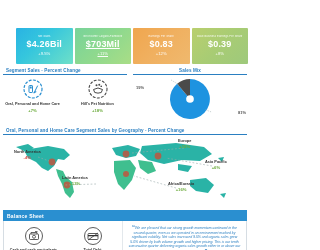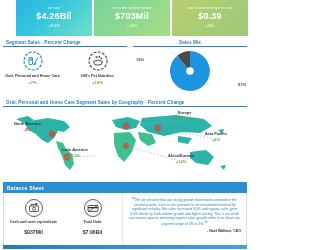--- a/index.html
+++ b/index.html
@@ -11,31 +11,31 @@
   }
   .page{
     position:relative;width:250px;height:250px;
     box-sizing:border-box;
     background:#fff;
   }
 
   
   .kpi-strip{
     display:flex;gap:2px;height:36px;width:250px;
-    padding:0 2px 0 16px;box-sizing:border-box;
+    padding:0 2px 0 16px;box-sizing:border-box;margin-top:28px;
   }
   .kpi{
     flex:1;position:relative;
     display:flex;flex-direction:column;align-items:center;justify-content:center;
     color:#fff;text-align:center;
     border-radius:1px;
     overflow:hidden;
   }
   .kpi.k1{background:linear-gradient(135deg,#29b3e3 0%,#35c6dd 40%,#6ee0c8 100%);}
-  .kpi.k2{background:linear-gradient(135deg,#78d39a 0%,#8ed98e 50%,#a9dd86 100%);}
+  .kpi.k2{background:linear-gradient(135deg,#78d39a 0%,#8ed98e 50%,#a9dd86 100%);text-decoration:underline;}
   .kpi.k3{background:linear-gradient(135deg,#f0a64e 0%,#f0b060 50%,#efb96e 100%);}
   .kpi.k4{background:linear-gradient(135deg,#b9cf6e 0%,#a8cc74 50%,#9ec97c 100%);}
   .kpi-cap{
     font-size:2.6px;line-height:3.4px;letter-spacing:.15px;
     opacity:.92;padding:0 3px;margin-bottom:1px;
     white-space:nowrap;overflow:hidden;text-overflow:ellipsis;max-width:100%;
   }
   .kpi-val{font-size:9px;font-weight:bold;line-height:11px;letter-spacing:.2px;}
   .kpi-chg{font-size:4.2px;line-height:7px;opacity:.95;}
 
@@ -122,20 +122,25 @@
   <div class="kpi-strip">
     <div class="kpi k1">
       <div class="kpi-cap">Net Sales</div>
       <div class="kpi-val">$4.26Bil</div>
       <div class="kpi-chg">+9.5%</div>
     </div>
     <div class="kpi k2">
       <div class="kpi-cap">Net Income Colgate-Palmolive</div>
       <div class="kpi-val">$703Mil</div>
       <div class="kpi-chg">+11%</div>
+    </div>
+    <div class="kpi k3">
+      <div class="kpi-cap">Earnings Per Share</div>
+      <div class="kpi-val">$0.83</div>
+      <div class="kpi-chg">+12%</div>
     </div>
     <div class="kpi k4">
       <div class="kpi-cap">Base Business Earnings Per Share</div>
       <div class="kpi-val">$0.39</div>
       <div class="kpi-chg">+8%</div>
     </div>
   </div>
 
   <div class="mid-row">
 

